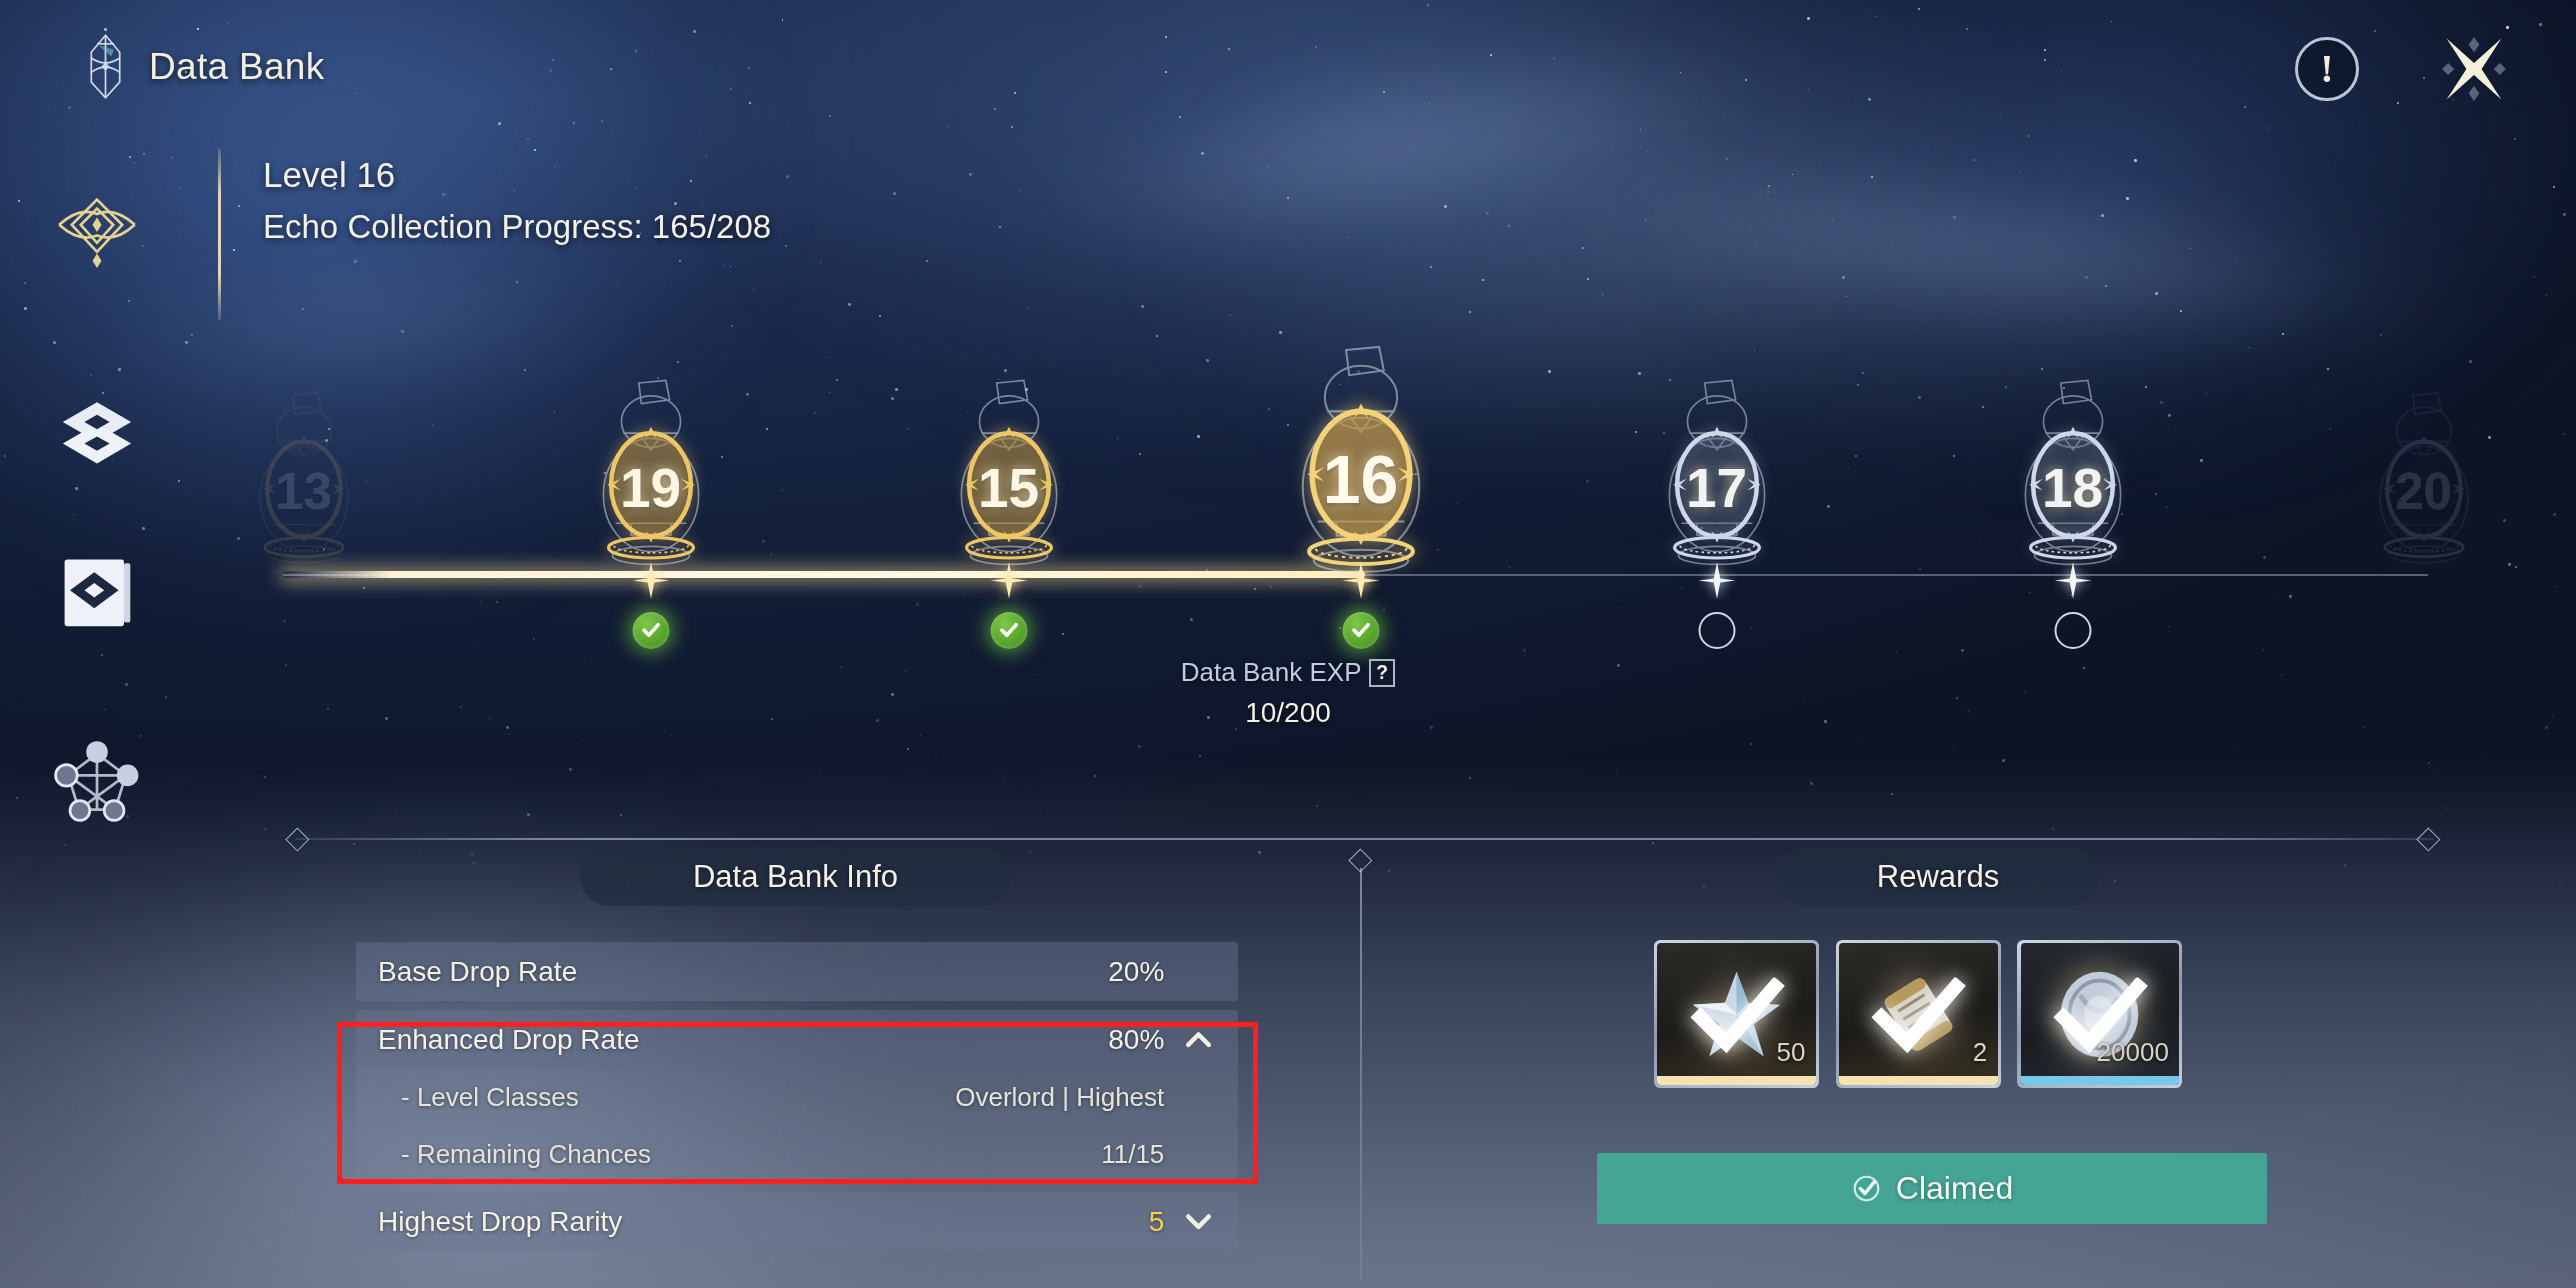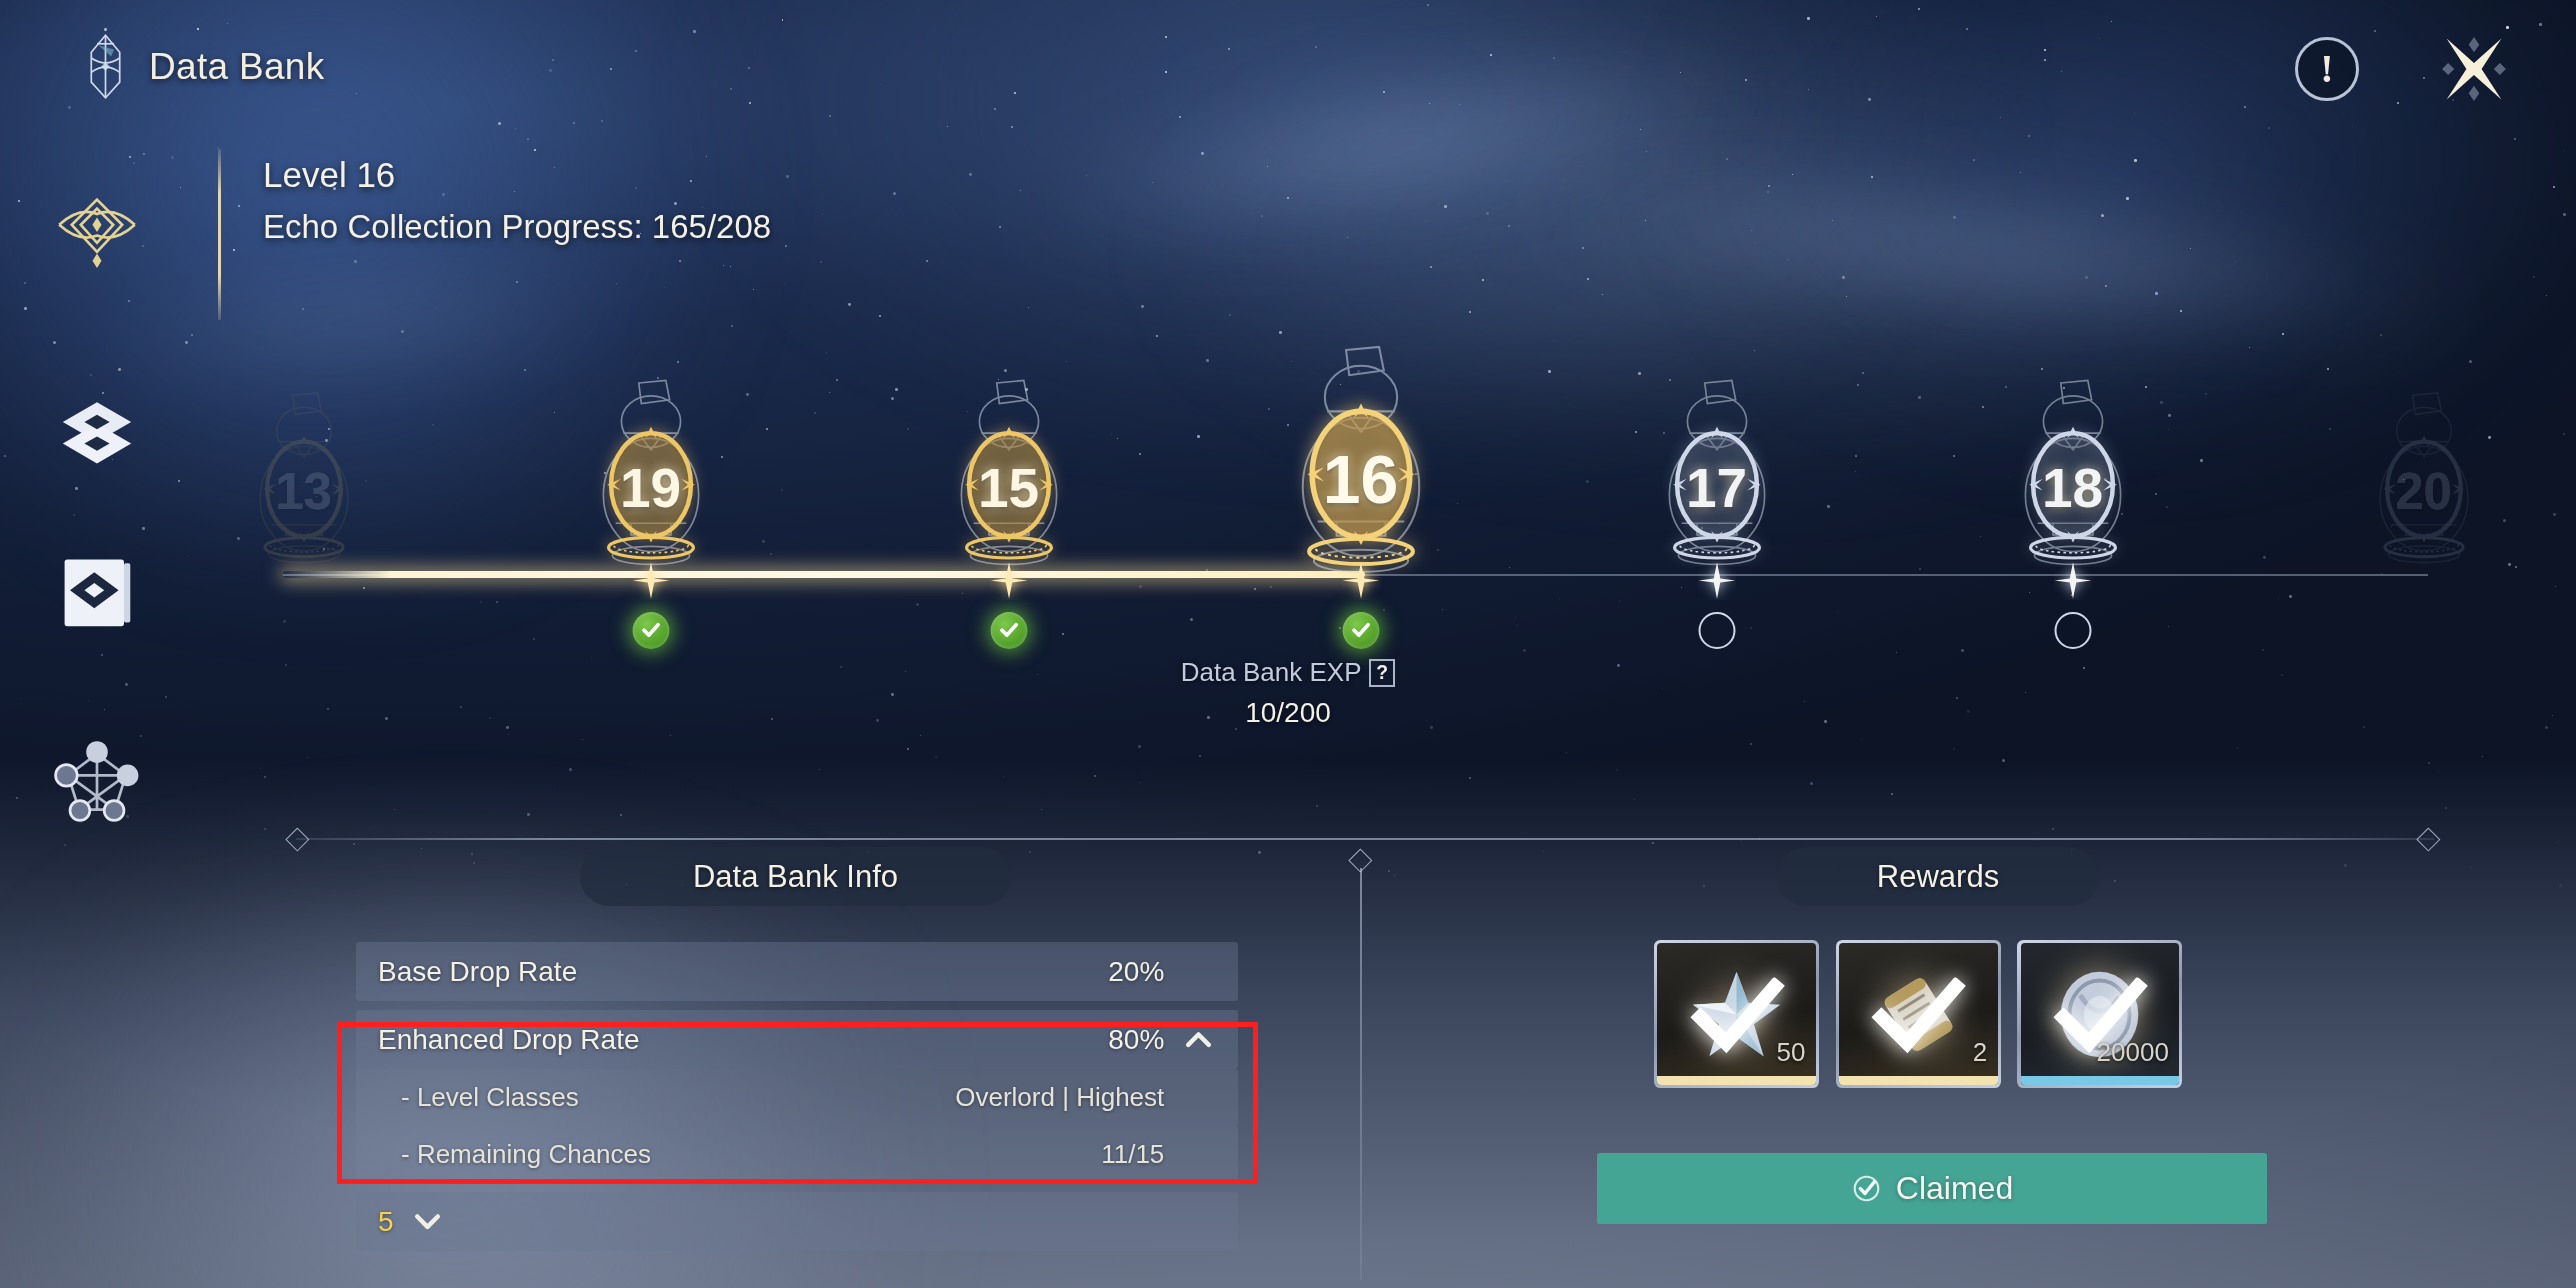--- a/index.html
+++ b/index.html
@@ -994,20 +994,21 @@
        <div class="v ">Overlord | Highest</div>
        <div class="chev"></div>
     </div>
     <div class="row sub">
        <div class="k">- Remaining Chances</div>
        <div class="v ">11/15</div>
        <div class="chev"></div>
     </div>
     <div class="row-gap"></div>
     <div class="row ">
+       <div class="k">Highest Drop Rarity</div>
        <div class="v gold">5</div>
        <div class="chev">
         <svg viewBox="0 0 42 30">
           <path d="M5 7 L21 23 L37 7" fill="none" stroke="#f2efe4" stroke-width="7" stroke-linecap="round" stroke-linejoin="round"></path>
         </svg>
       </div>
     </div>
   </div>
 <div class="hl-box" style="border-color: rgb(255, 31, 31);"></div>
 

